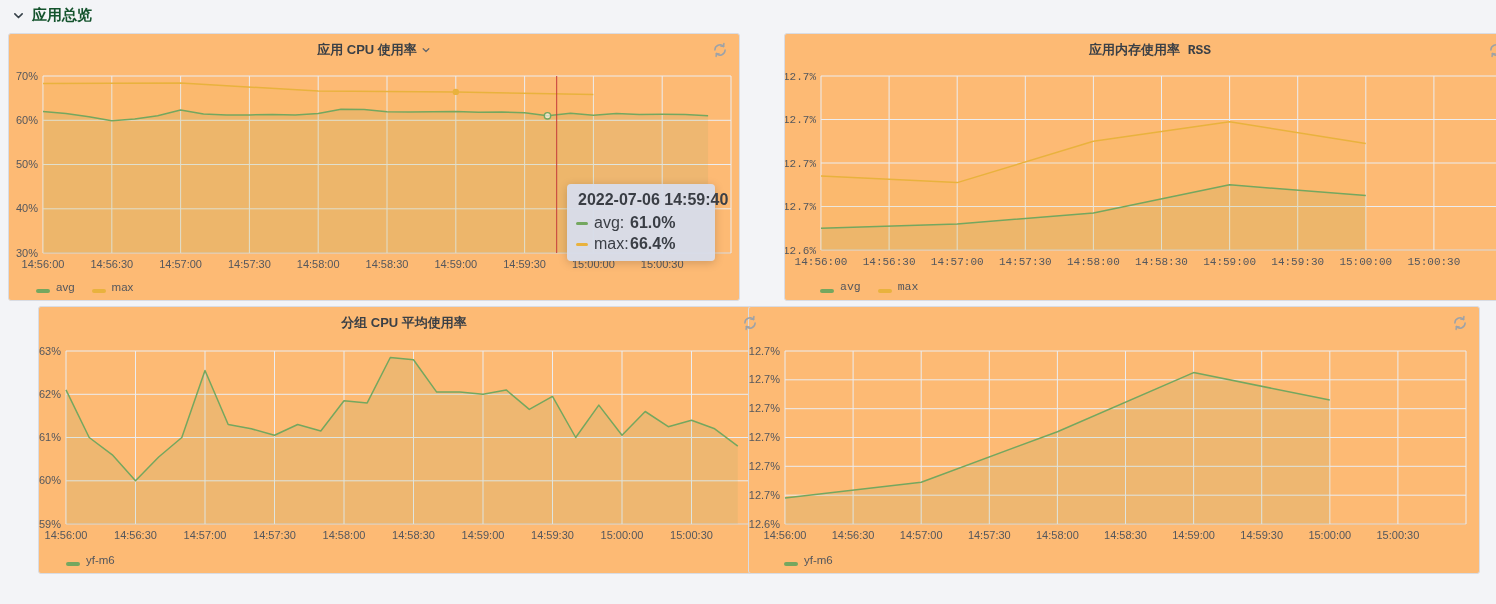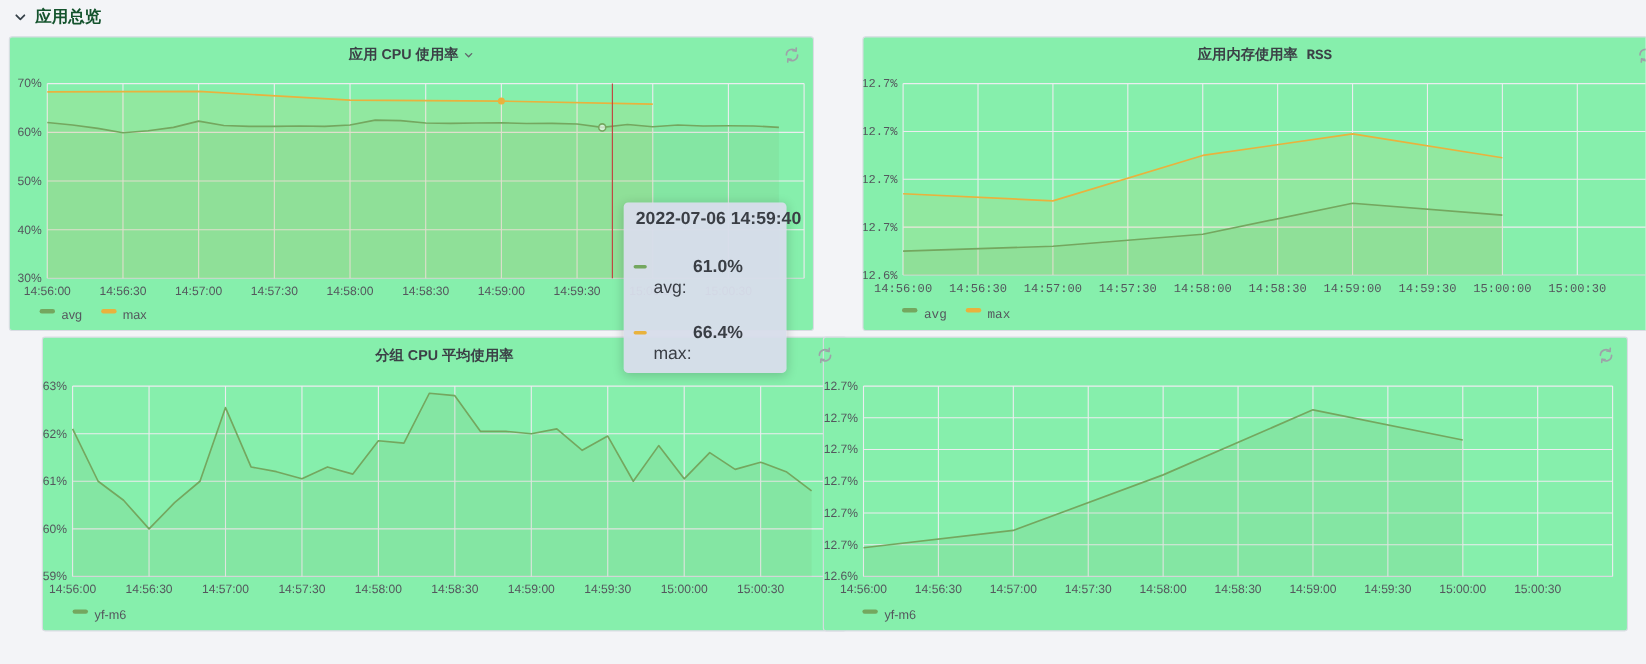--- a/index.html
+++ b/index.html
@@ -9,51 +9,51 @@
     font-family:"Liberation Sans", sans-serif;
     -webkit-font-smoothing:antialiased;
   }
   .page{position:relative;width:1496px;height:604px;}
   .section-header{
     position:absolute;left:0;top:0;height:30px;display:flex;align-items:center;
     padding-left:12px;gap:7px;cursor:pointer;
   }
   .section-title{font-size:15px;font-weight:700;color:#14532d;}
   .panel{
-    position:absolute;width:730px;height:266px;background:#86efac;
+    position:absolute;width:730px;height:266px;background:#fdba74;
     border:1px solid #d9dce3;border-radius:3px;
   }
   #panel-0{left:8px;top:33px;}
   #panel-1{left:784px;top:33px;font-family:Liberation Mono, monospace;}
   #panel-2{left:8px;top:306px;margin-left:30px;}
   #panel-3{left:748px;top:306px;}
   .panel-title-row{
     position:absolute;left:0;right:0;top:7px;height:18px;
     display:flex;justify-content:center;align-items:center;gap:4px;z-index:3;cursor:pointer;
   }
   .panel-title{font-size:13px;font-weight:700;color:#3b4046;}
   .refresh-btn{position:absolute;top:8px;right:11px;width:16px;height:16px;z-index:4;cursor:pointer;}
   svg.chart{position:absolute;left:0;top:0;width:730px;height:266px;}
   .ax{font-size:11px;fill:#54575d;}
   .legend{
     position:absolute;left:27px;bottom:7px;display:flex;gap:17px;align-items:center;
     font-size:11.5px;color:#54575d;z-index:3;
   }
-  .legend-item{display:flex;align-items:flex-start;gap:6px;cursor:pointer;}
+  .legend-item{display:flex;align-items:flex-end;gap:6px;cursor:pointer;}
   .legend-swatch{width:14px;height:4px;border-radius:2px;display:inline-block;}
   .tooltip{
     position:absolute;left:558px;top:150px;width:130px;z-index:6;
     background:rgba(215,221,234,0.96);border-radius:4px;
     box-shadow:0 2px 10px rgba(0,0,0,0.18);
     padding:7px 9px 8px 9px;font-size:16px;color:#3a3e45;pointer-events:none;
   }
   .tt-time{font-weight:700;margin-bottom:5px;padding-left:2px;white-space:nowrap;}
   .tt-row{display:flex;align-items:center;margin-top:3px;}
   .tt-dash{width:12px;height:3px;border-radius:1.5px;margin-right:6px;flex:0 0 auto;}
-  .tt-label{width:36px;margin-top:39px;}
+  .tt-label{width:36px;}
   .tt-value{font-weight:700;}
 </style>
 </head>
 <body>
 
 <div class="page">
 
   <div class="section-header">
     <svg width="13" height="13" viewBox="0 0 16 16">
       <path d="M3.5 6l4.5 4.5L12.5 6" stroke="#364149" stroke-width="2" fill="none" stroke-linecap="round" stroke-linejoin="round"></path>

